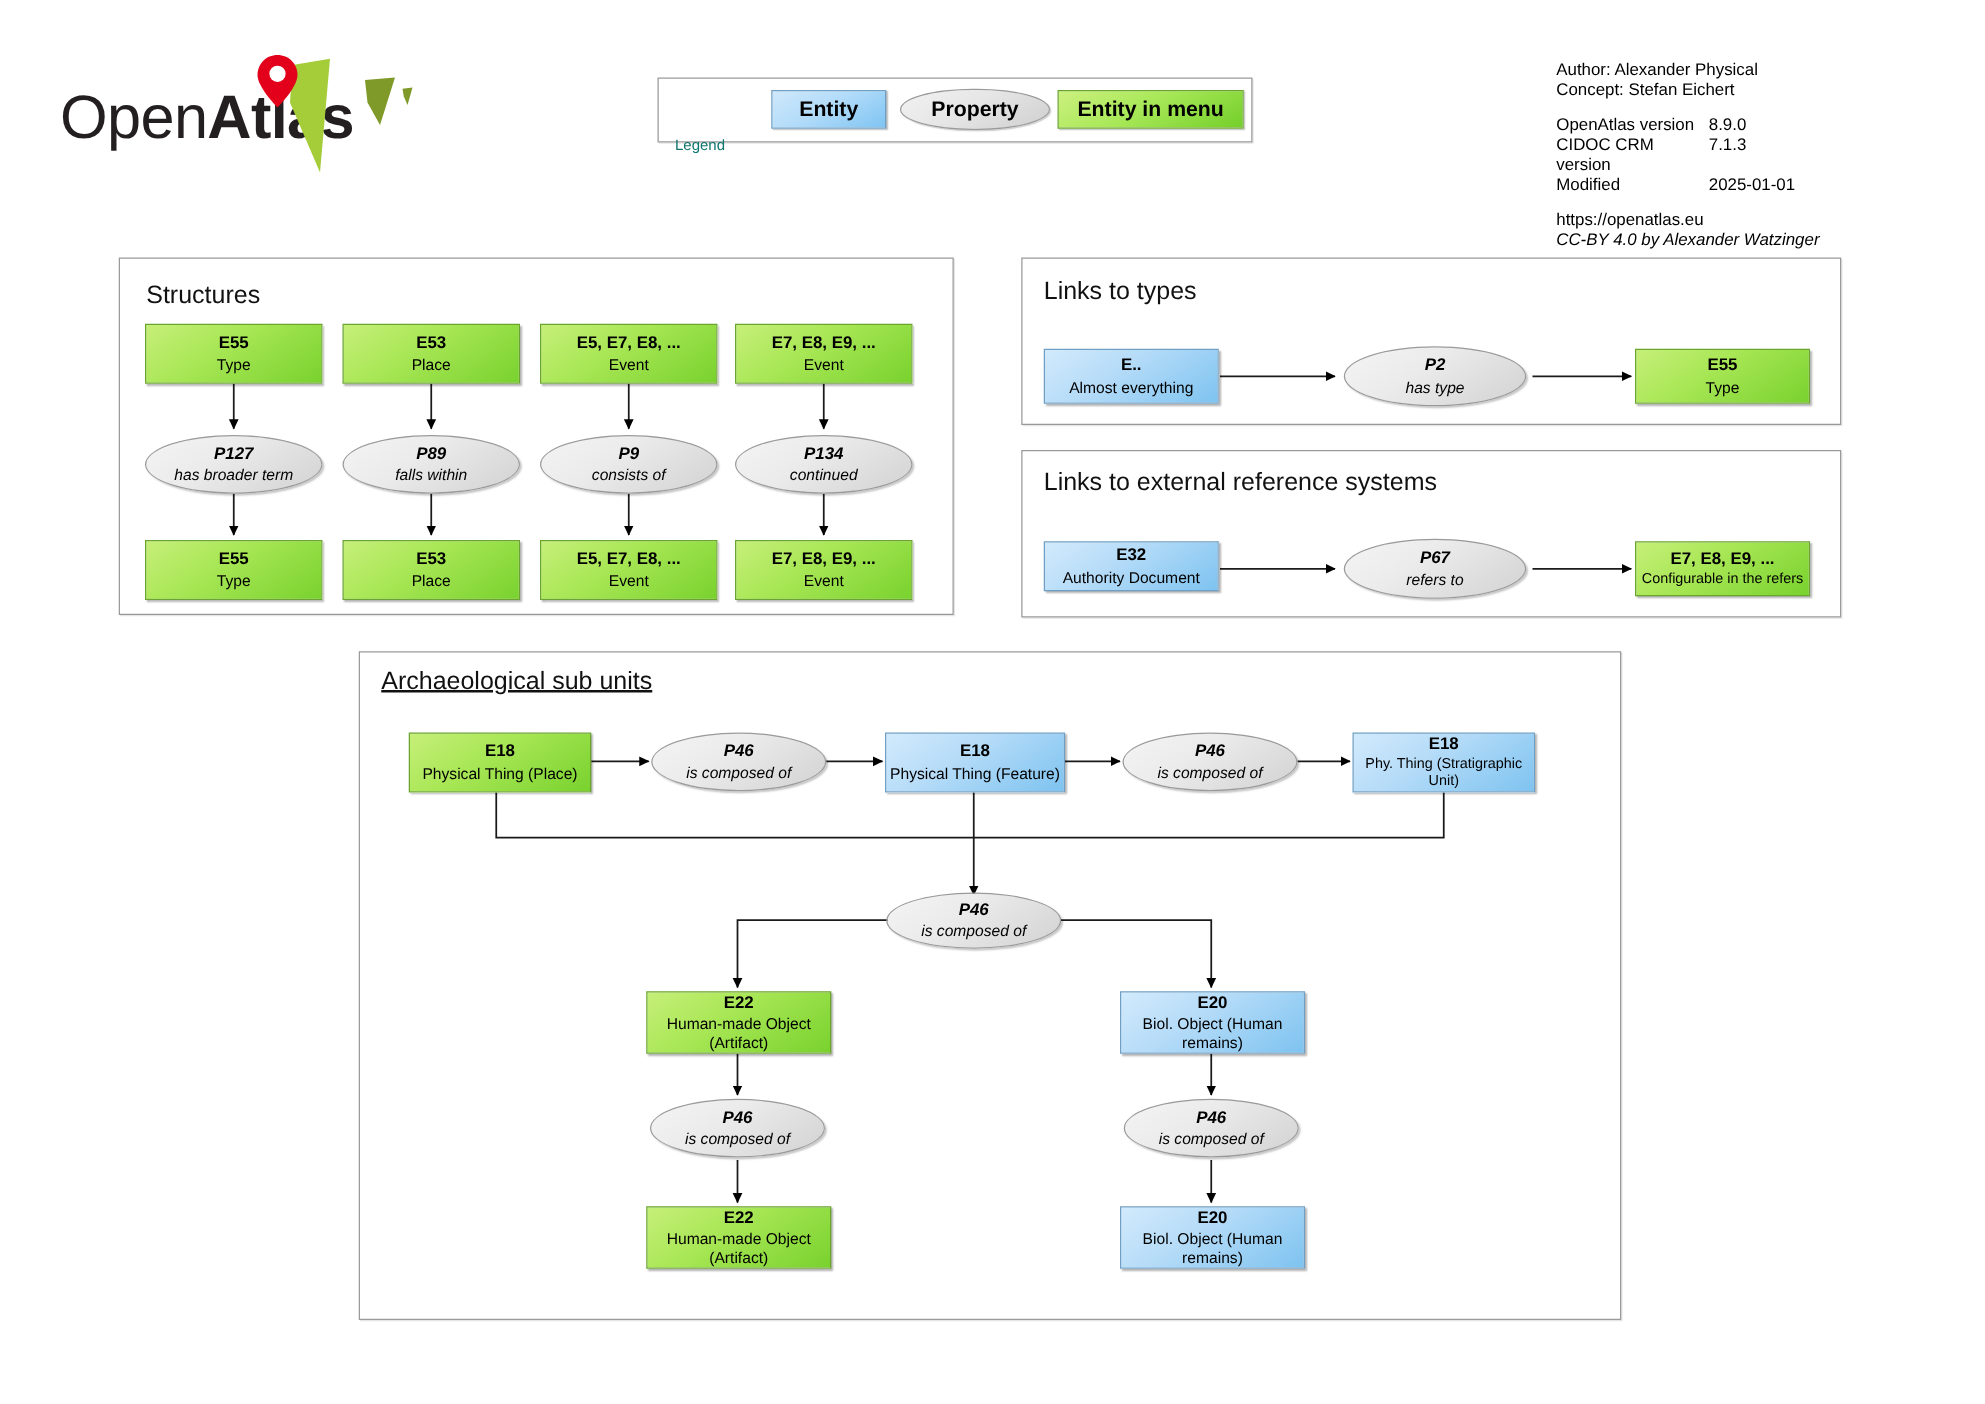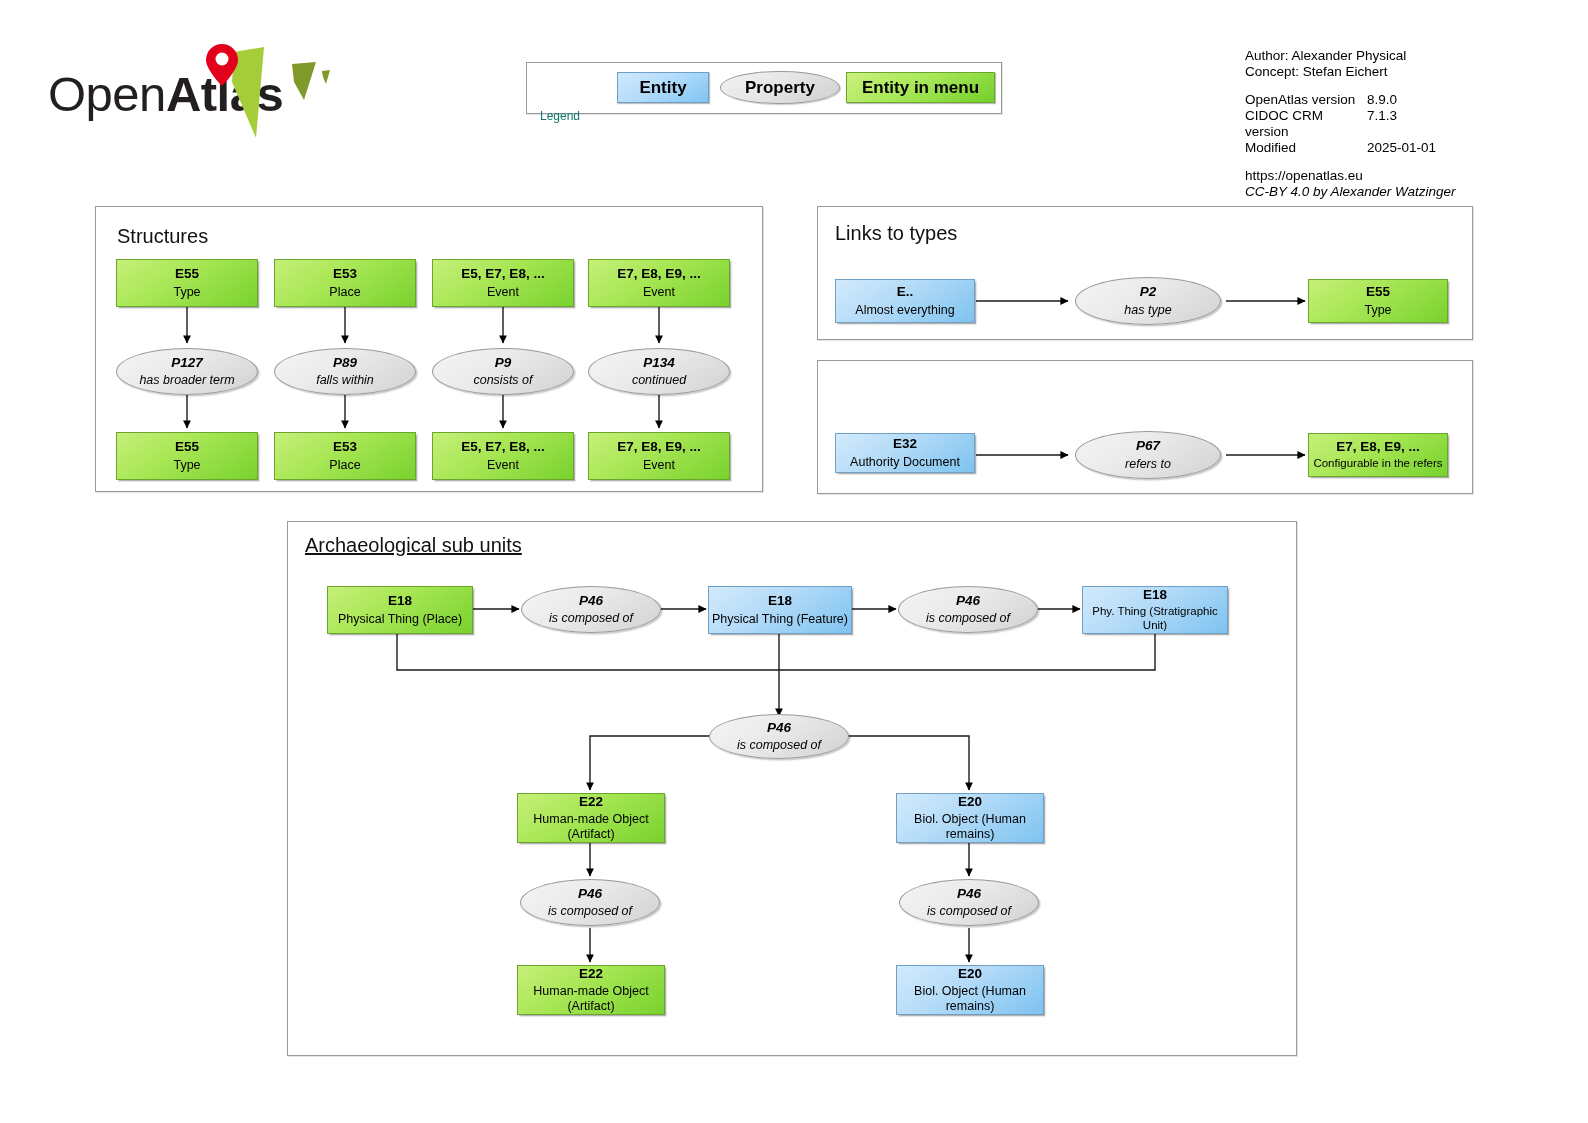--- a/index.html
+++ b/index.html
@@ -188,20 +188,21 @@
     <div class="italic">CC-BY 4.0 by Alexander Watzinger</div>
   </div>
 
   <div id="panel-structures" class="abs panel"></div>
   <div class="panel-title" style="left:117px; top:225px;">Structures</div>
 
   <div id="panel-types" class="abs panel"></div>
   <div class="panel-title" style="left:835px; top:222px;">Links to types</div>
 
   <div id="panel-ext" class="abs panel"></div>
+  <div class="panel-title" style="left:835px; top:375px;">Links to external reference systems</div>
 
   <div id="panel-arch" class="abs panel"></div>
   <div class="panel-title" style="left:305px; top:534px;text-decoration:underline;">Archaeological sub units</div>
 
   <svg id="edges">
     <defs>
       <marker id="ah" markerWidth="9" markerHeight="9" refX="7.6" refY="4.5" orient="auto" markerUnits="userSpaceOnUse">
         <path d="M0,0.6 L8.2,4.5 L0,8.4 z" fill="#000000"></path>
       </marker>
     </defs>

